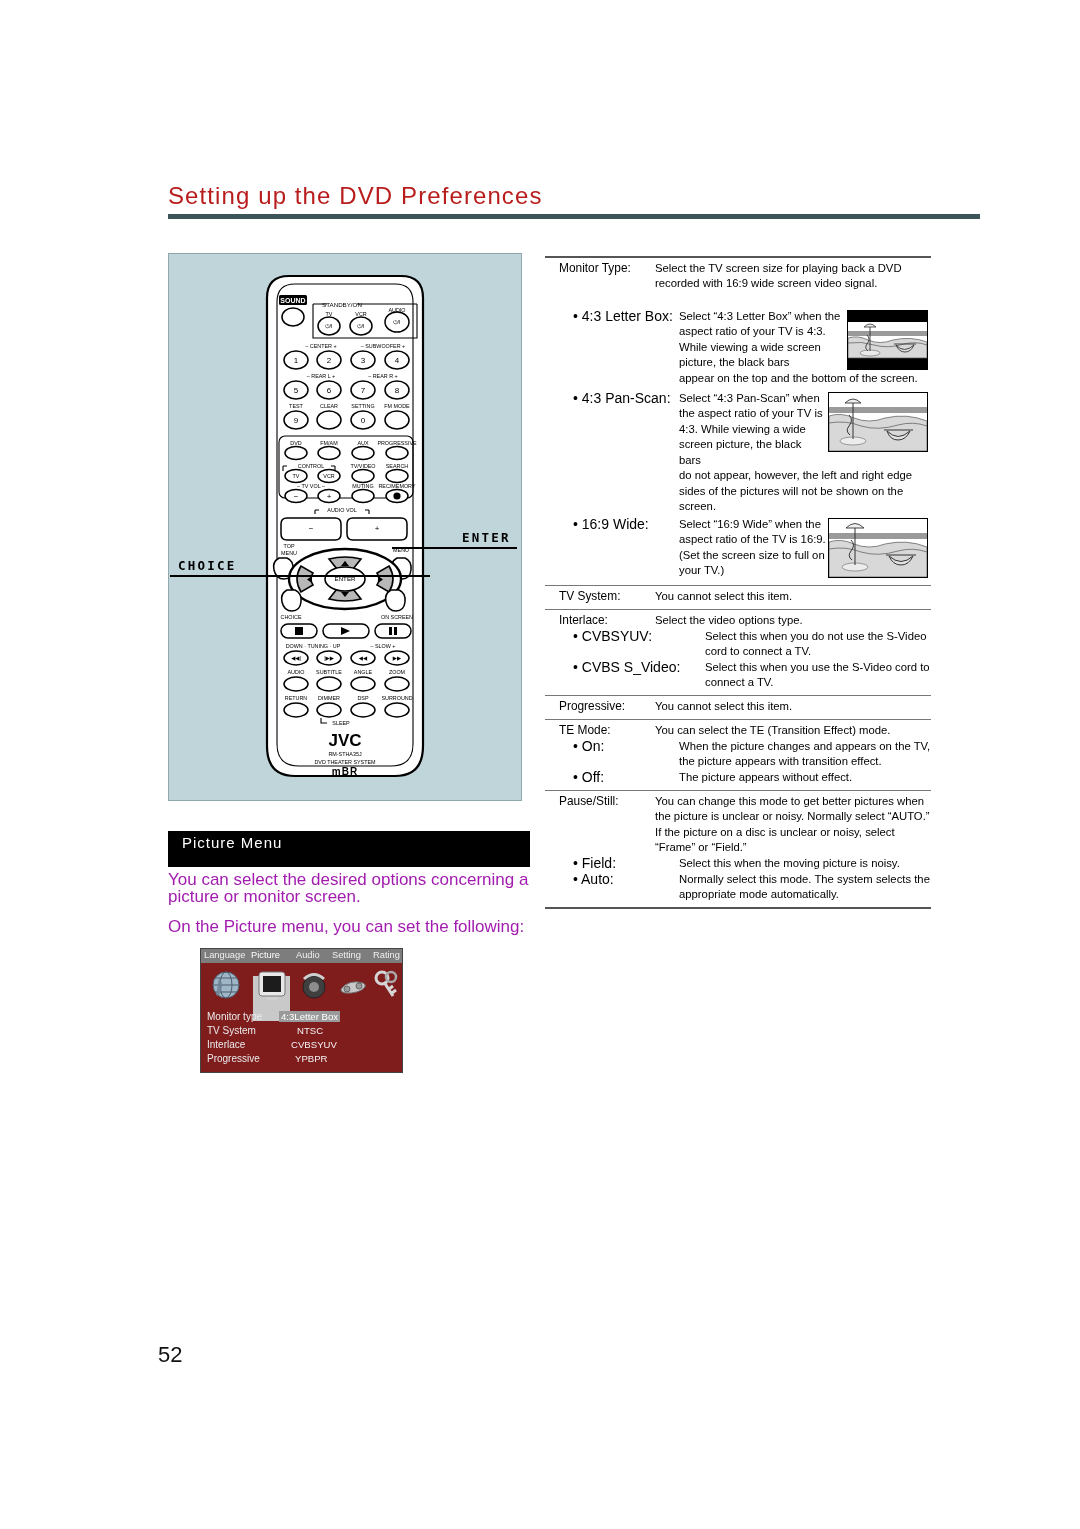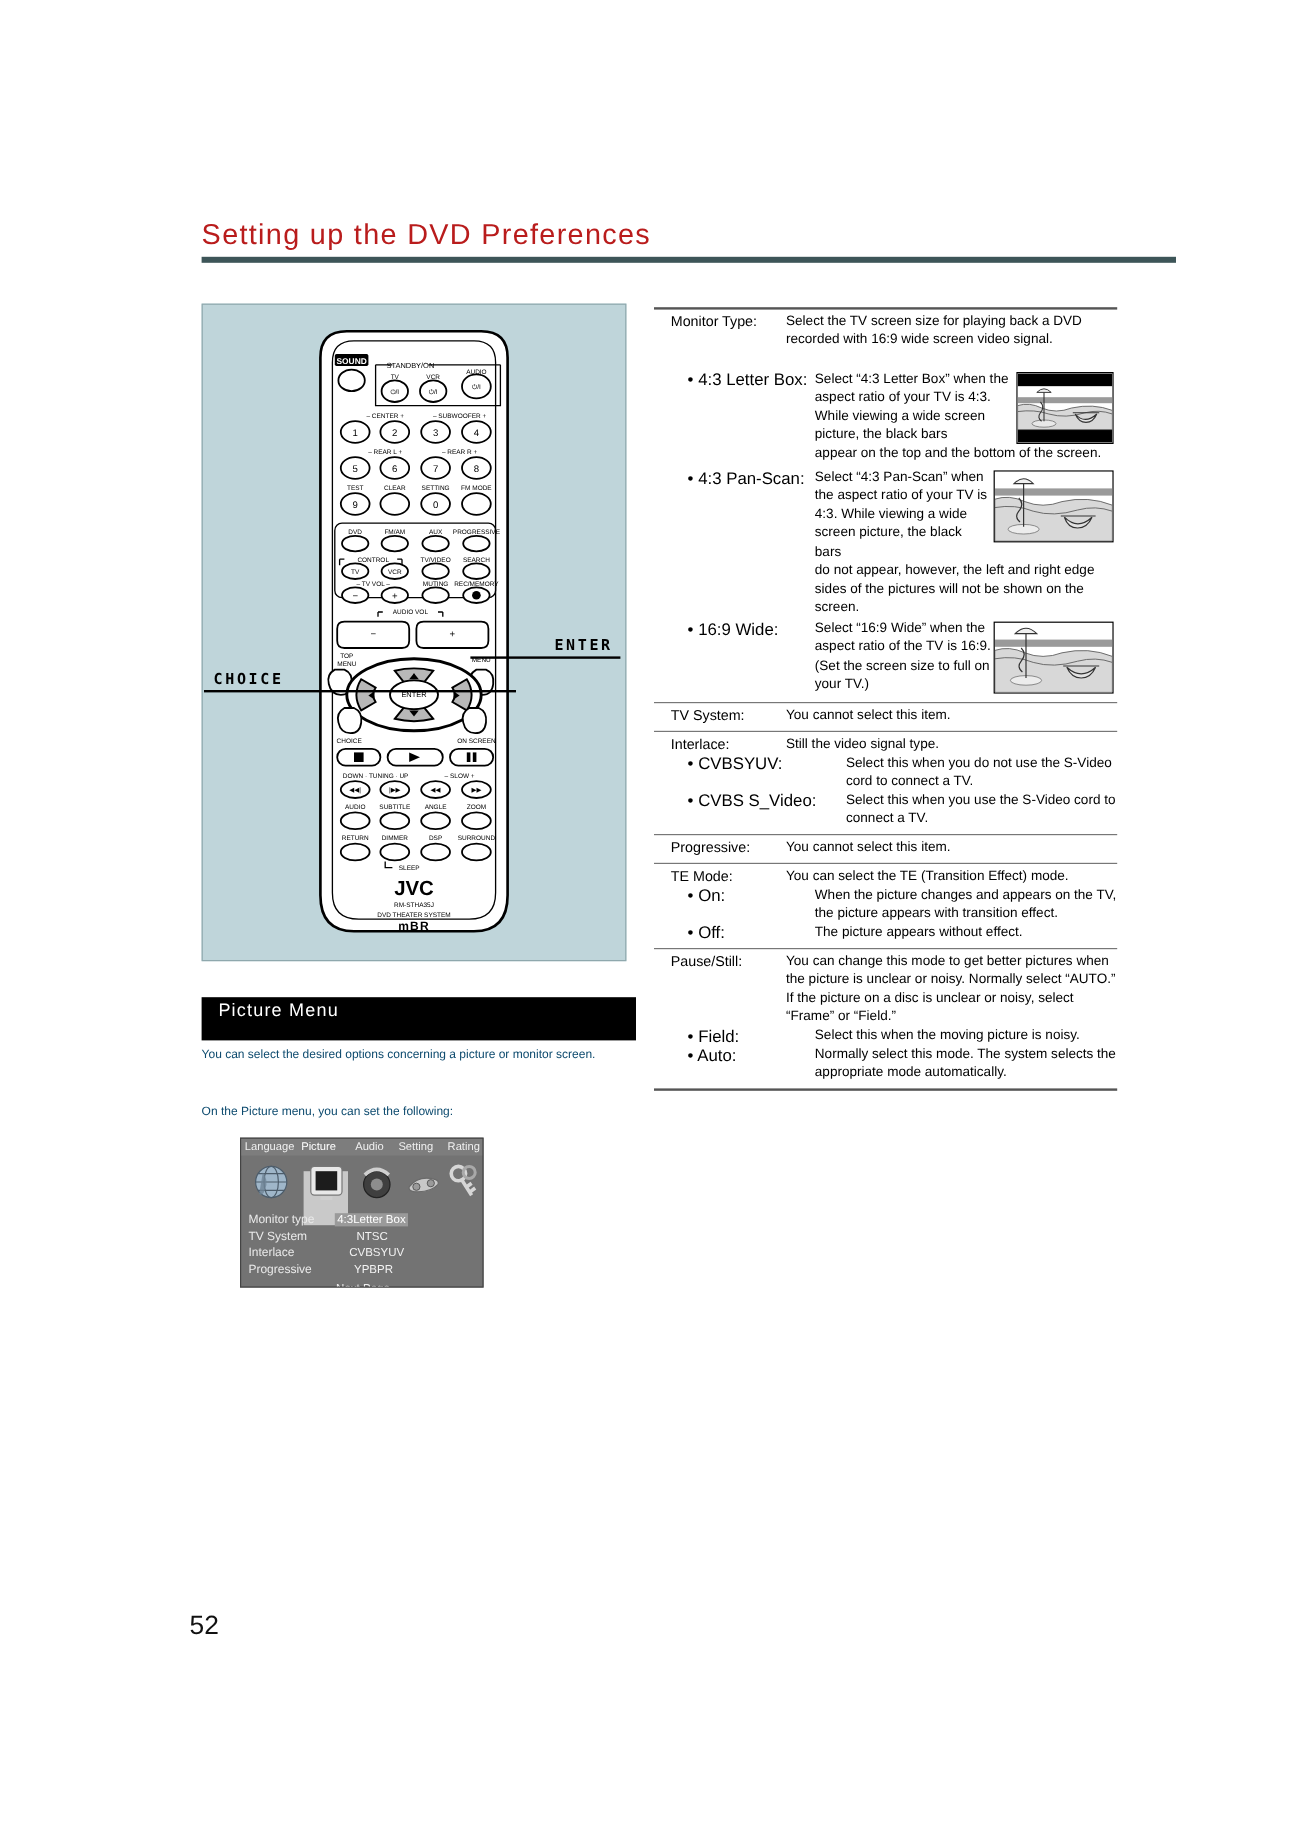--- a/index.html
+++ b/index.html
@@ -33,29 +33,29 @@
 
   
   #picture-menu-bar{
     position:absolute;left:168px;top:831px;width:362px;height:36px;background:#000;
   }
   #picture-menu-bar span{
     position:absolute;left:14px;top:3px;color:#fff;font-size:15px;letter-spacing:1px;
   }
 
   .lc-para{
-    position:absolute;left:168px;width:362px;font-size:10px;line-height:17px;color:#0c4a6e;
+    position:absolute;left:168px;width:362px;font-size:17px;line-height:17px;color:#a21caf;
   }
   #para1{top:871px;}
   #para2{top:918px;}
 
   
   #osd{
     position:absolute;left:200px;top:948px;width:203px;height:125px;
-    background:#737373;border:1px solid #444;box-sizing:border-box;
+    background:#7f1d1d;border:1px solid #444;box-sizing:border-box;
     font-size:9.5px;color:#e8e8e8;overflow:hidden;
   }
   #osd-tabs{position:relative;height:14px;background:#7d7d7d;}
   .osd-tab{
     position:absolute;top:1px;font-size:9.3px;color:#f0f0f0;white-space:nowrap;
   }
   .osd-tab.active{color:#ffffff;}
   #osd-icons{position:relative;height:44px;}
   .osd-icon{position:absolute;top:2px;width:34px;height:40px;}
   #osd-sel-box{
@@ -425,21 +425,21 @@
       <span class="term">TV System:</span>
       <div class="d-a">You cannot select this item.</div>
     </div>
   </div>
 
   <div class="hr-thin"></div>
 
   <div class="sect">
     <div class="row" style="min-height:16px;">
       <span class="term">Interlace:</span>
-      <div class="d-a">Still the video signal type.</div>
+      <div class="d-a">Select the video options type.</div>
     </div>
     <div class="row" style="min-height:31px;">
       <span class="term sub">• CVBSYUV:</span>
       <div style="padding-left:160px;">Select this when you do not use the S-Video cord to connect a TV.</div>
     </div>
     <div class="row" style="min-height:31px;">
       <span class="term sub">• CVBS S_Video:</span>
       <div style="padding-left:160px;">Select this when you use the S-Video cord to connect a TV.</div>
     </div>
   </div>

